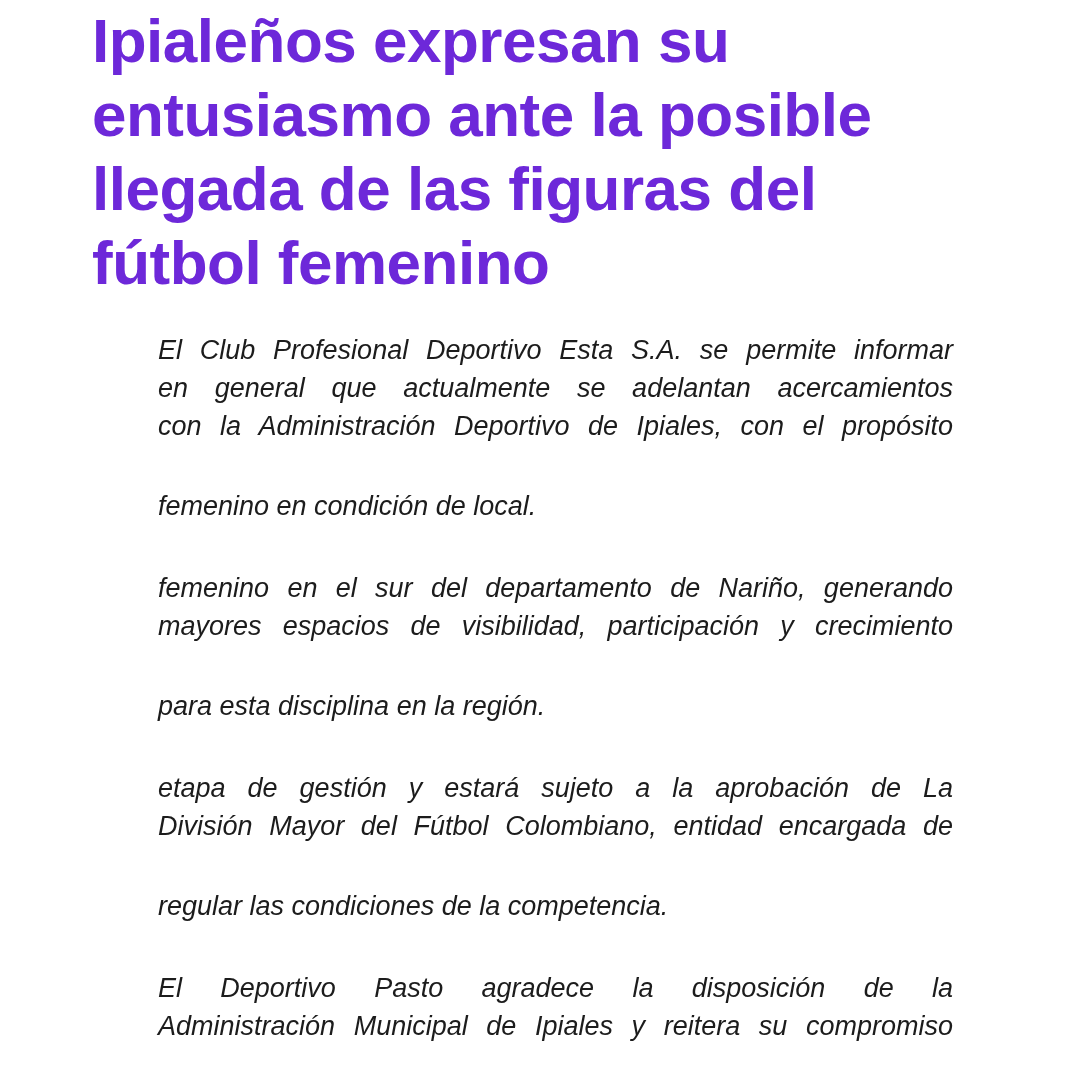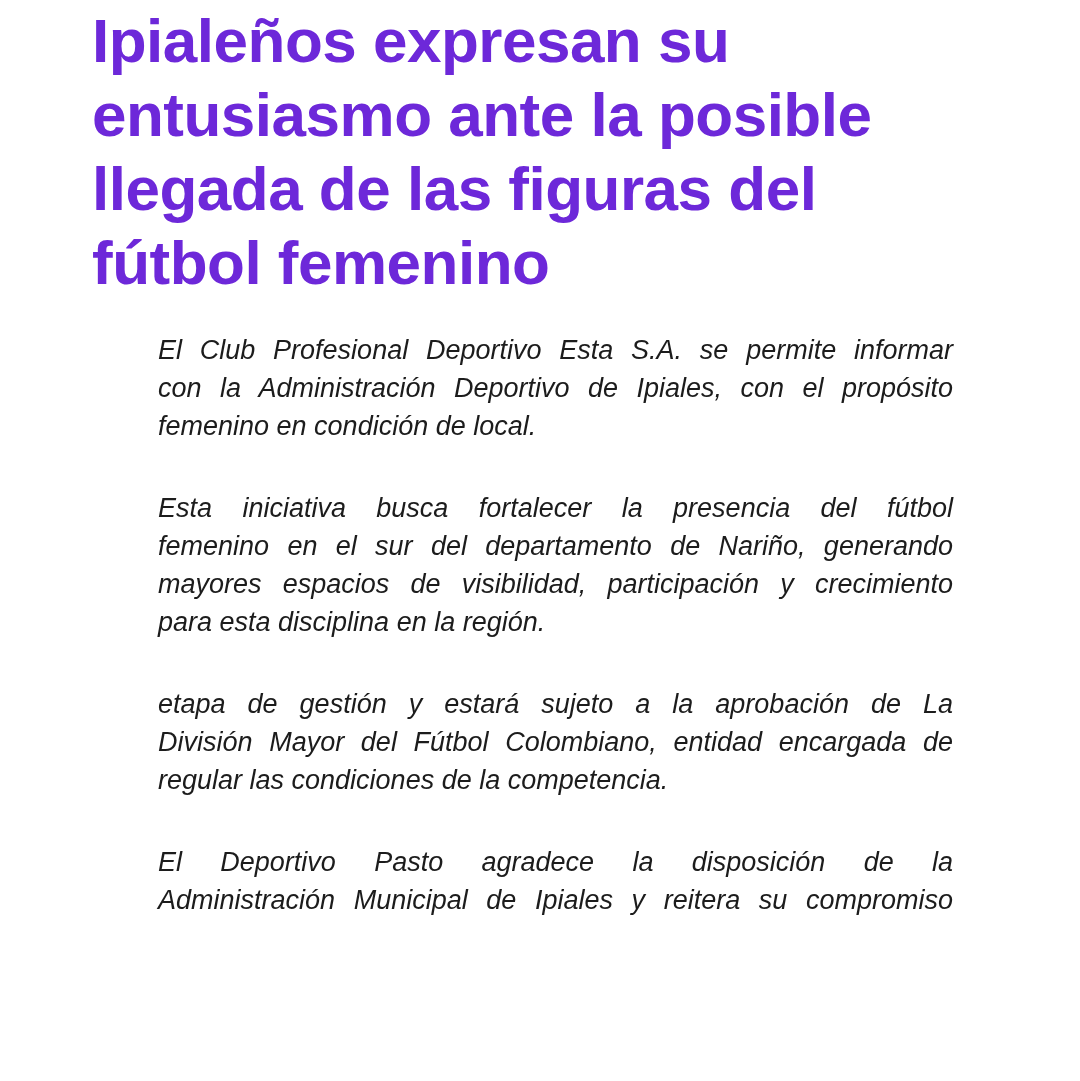--- a/index.html
+++ b/index.html
@@ -51,44 +51,45 @@
     margin: 0 0 44px 0;
     padding: 0;
   }
   .bl {
     display: block;
     text-align: justify;
     text-align-last: justify;
   }
   .bl.pl-last {
     text-align-last: left;
+    margin-top: 42px;
   }
 </style>
 </head>
 <body>
 
 <div class="page">
 
   <h1 class="headline">
     <span class="hl">Ipialeños expresan su</span>
     <span class="hl">entusiasmo ante la posible</span>
     <span class="hl">llegada de las figuras del</span>
     <span class="hl">fútbol femenino</span>
   </h1>
 
   <div class="body-col">
 
     <p class="para">
       <span class="bl">El Club Profesional Deportivo Esta S.A. se permite informar</span>
+      <span class="bl">en general que  actualmente se adelantan acercamientos</span>
       <span class="bl">con la Administración Deportivo de Ipiales, con el propósito</span>
       <span class="bl pl-last">femenino en condición de local.</span>
     </p>
 
     <p class="para">
-      <span class="bl">Esta iniciativa busca fortalecer la presencia del fútbol</span>
       <span class="bl">femenino en el sur del departamento de Nariño, generando</span>
       <span class="bl">mayores espacios de visibilidad, participación y crecimiento</span>
       <span class="bl pl-last">para esta disciplina en la región.</span>
     </p>
 
     <p class="para">
       <span class="bl">etapa de gestión y estará sujeto a la aprobación de La</span>
       <span class="bl">División Mayor del Fútbol Colombiano, entidad encargada de</span>
       <span class="bl pl-last">regular las condiciones de la competencia.</span>
     </p>

